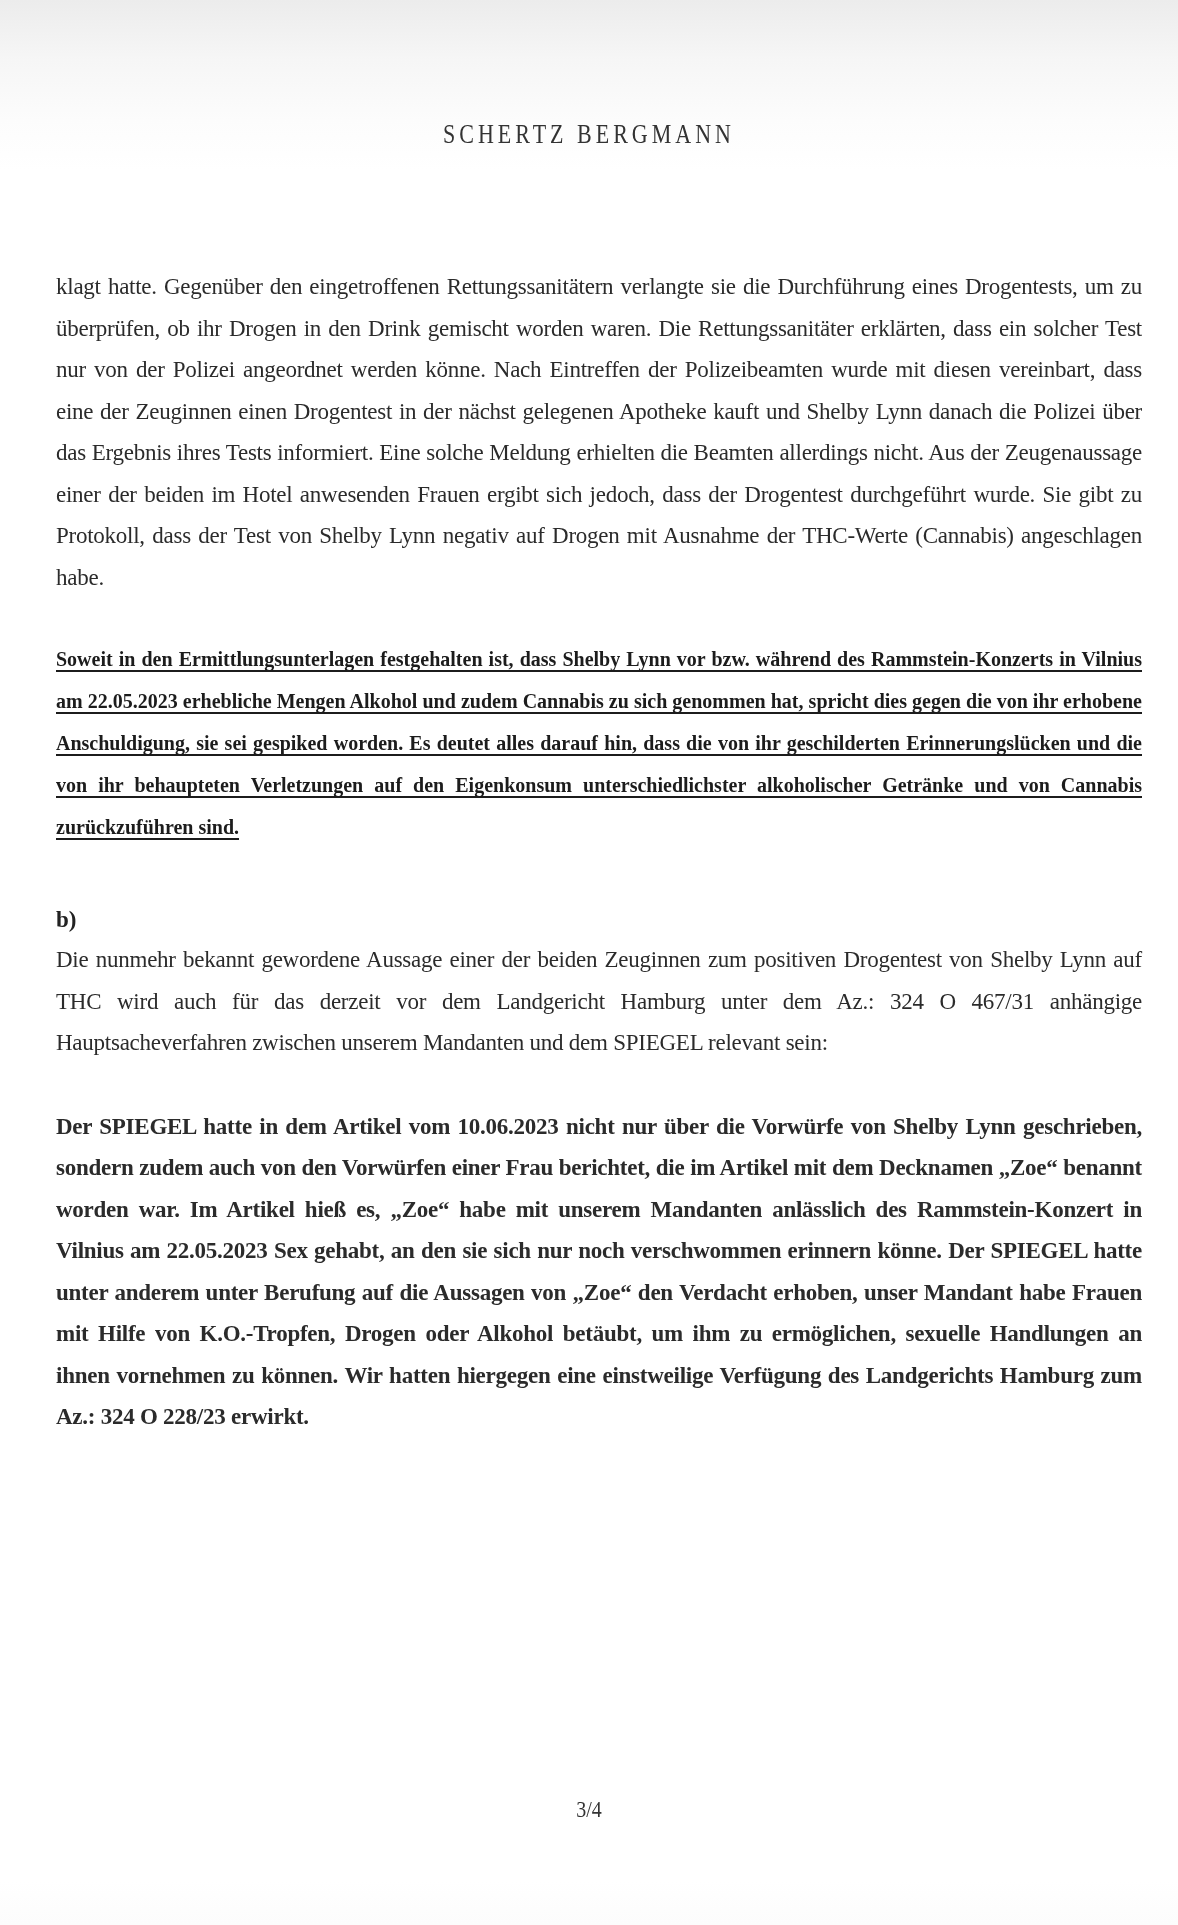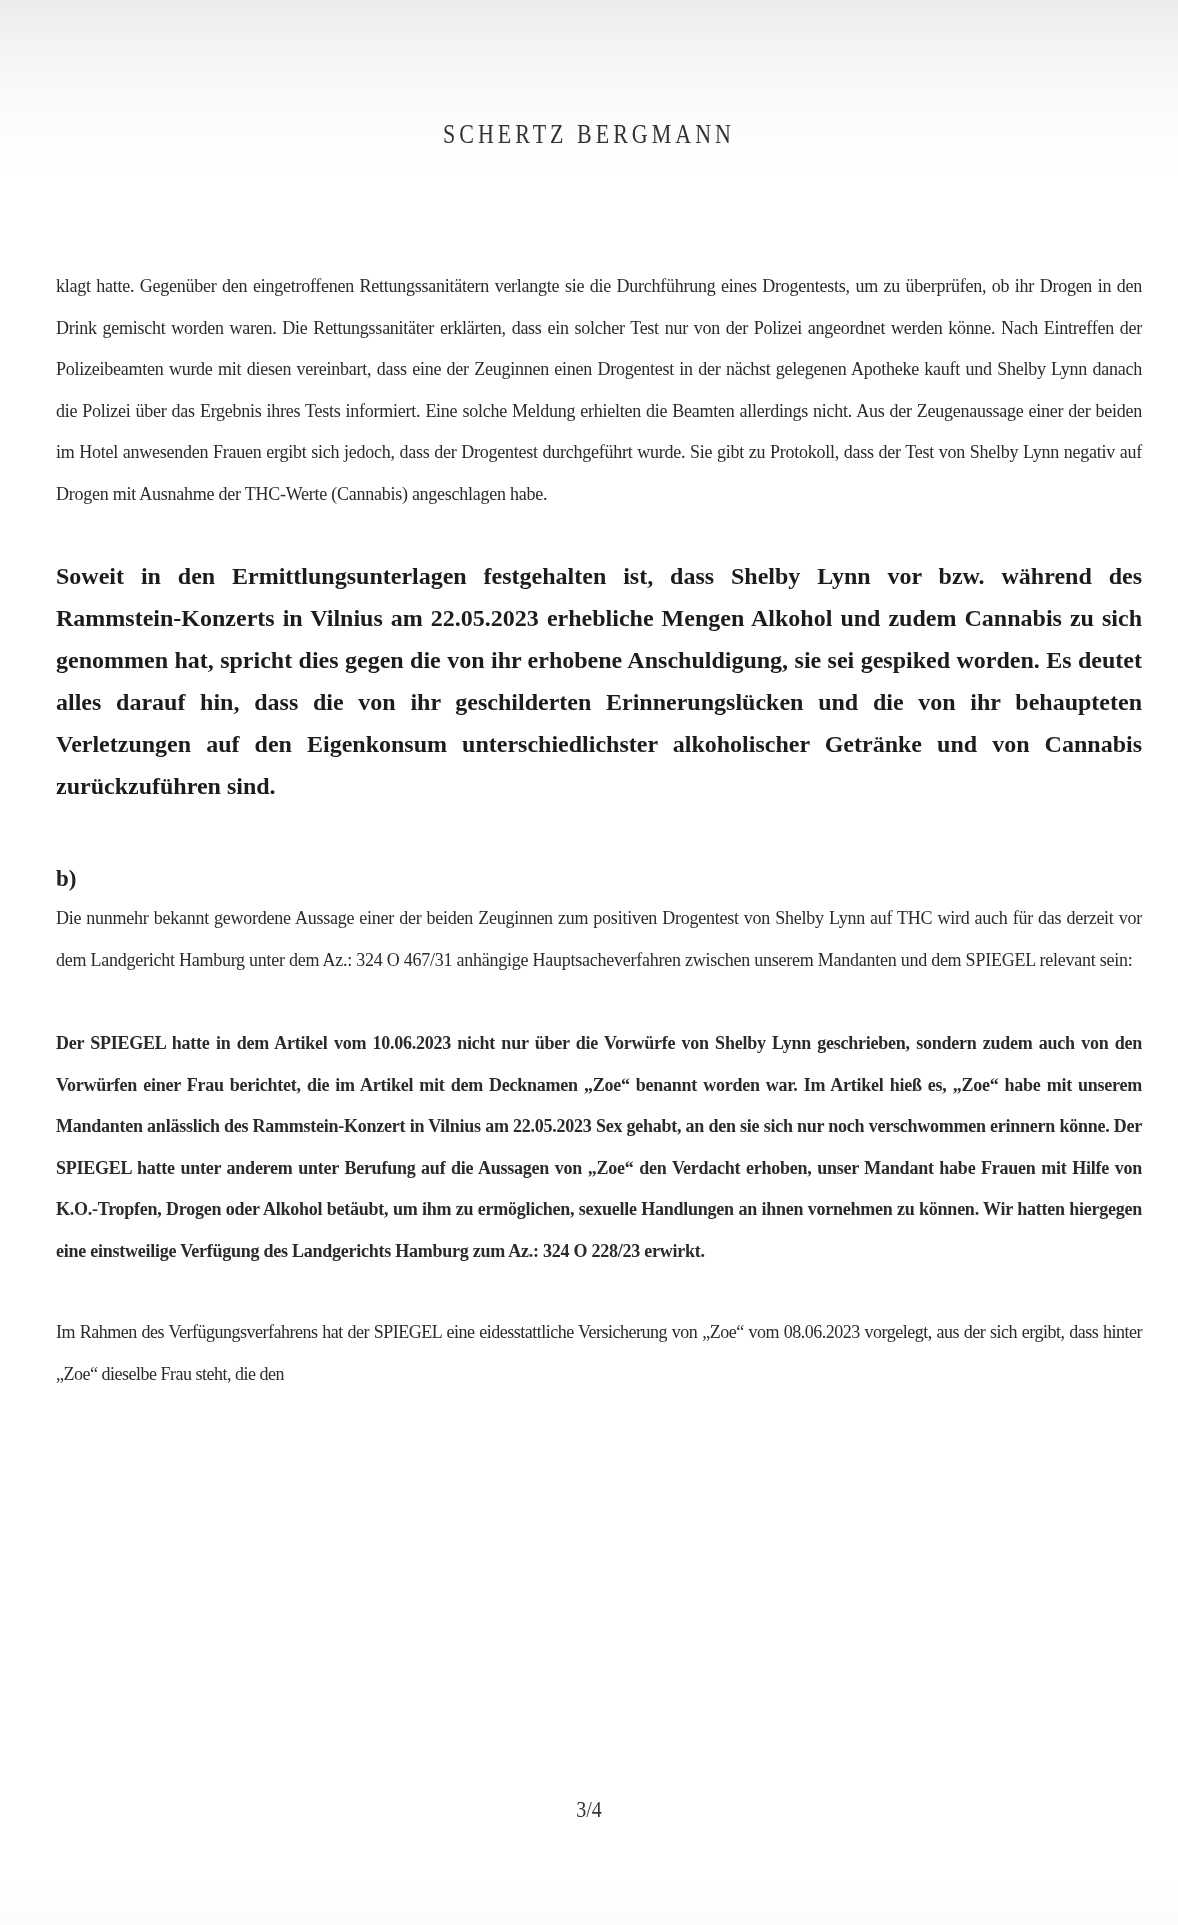--- a/index.html
+++ b/index.html
@@ -29,32 +29,33 @@
       transform-origin: top center;
     }
     .page-body {
       position: absolute;
       left: 56px;
       top: 266px;
       width: 1086px;
     }
     p.para {
       margin: 0;
-      font-size: 18px;
+      font-size: 23px;
       line-height: 41.5px;
       text-align: justify;
       letter-spacing: -0.25px;
       color: #2b2b2b;
     }
     p.para.emph {
       margin-top: 40px;
       font-weight: bold;
-      font-size: 24px;
+      font-size: 20px;
       line-height: 42px;
       color: #1c1c1c;
+      text-decoration: underline;
       text-decoration-thickness: 2px;
       text-underline-offset: 4px;
       letter-spacing: 0;
     }
     .section-label {
       margin-top: 53px;
       font-size: 23px;
       font-weight: bold;
       line-height: 38px;
       color: #222;
@@ -91,17 +92,16 @@
     <p class="para">klagt hatte. Gegenüber den eingetroffenen Rettungssanitätern verlangte sie die Durchführung ei­nes Drogentests, um zu überprüfen, ob ihr Drogen in den Drink gemischt worden waren. Die Ret­tungssanitäter erklärten, dass ein solcher Test nur von der Polizei angeordnet werden könne. Nach Eintreffen der Polizeibeamten wurde mit diesen vereinbart, dass eine der Zeuginnen einen Dro­gentest in der nächst gelegenen Apotheke kauft und Shelby Lynn danach die Polizei über das Er­gebnis ihres Tests informiert. Eine solche Meldung erhielten die Beamten allerdings nicht. Aus der Zeugenaussage einer der beiden im Hotel anwesenden Frauen ergibt sich jedoch, dass der Drogen­test durchgeführt wurde. Sie gibt zu Protokoll, dass der Test von Shelby Lynn negativ auf Drogen mit Ausnahme der THC-Werte (Cannabis) angeschlagen habe.</p>
 
     <p class="para emph">Soweit in den Ermittlungsunterlagen festgehalten ist, dass Shelby Lynn vor bzw. während des Rammstein-Konzerts in Vilnius am 22.05.2023 erhebliche Mengen Al­kohol und zudem Cannabis zu sich genommen hat, spricht dies gegen die von ihr er­hobene Anschuldigung, sie sei gespiked worden. Es deutet alles darauf hin, dass die von ihr geschilderten Erinnerungslücken und die von ihr behaupteten Verletzungen auf den Eigenkonsum unterschiedlichster alkoholischer Getränke und von Cannabis zurückzuführen sind.</p>
 
     <div class="section-label">b)</div>
 
     <p class="para after-label">Die nunmehr bekannt gewordene Aussage einer der beiden Zeuginnen zum positiven Drogentest von Shelby Lynn auf THC wird auch für das derzeit vor dem Landgericht Hamburg unter dem Az.: 324 O 467/31 anhängige Hauptsacheverfahren zwischen unserem Mandanten und dem SPIEGEL relevant sein:</p>
 
     <p class="para gap">Der SPIEGEL hatte in dem Artikel vom 10.06.2023 nicht nur über die Vorwürfe von Shelby Lynn geschrieben, sondern zudem auch von den Vorwürfen einer Frau berichtet, die im Artikel mit dem Decknamen „Zoe“ benannt worden war. Im Artikel hieß es, „Zoe“ habe mit unserem Mandanten anlässlich des Rammstein-Konzert in Vilnius am 22.05.2023 Sex gehabt, an den sie sich nur noch verschwommen erinnern könne. Der SPIEGEL hatte unter anderem unter Berufung auf die Aus­sagen von „Zoe“ den Verdacht erhoben, unser Mandant habe Frauen mit Hilfe von K.O.-Tropfen, Drogen oder Alkohol betäubt, um ihm zu ermöglichen, sexuelle Handlungen an ihnen vornehmen zu können. Wir hatten hiergegen eine einstweilige Verfügung des Landgerichts Hamburg zum Az.: 324 O 228/23 erwirkt.</p>
 
-    <p class="para last">Im Rahmen des Verfügungsverfahrens hat der SPIEGEL eine eidesstattliche Versicherung von „Zoe“ vom 08.06.2023 vorgelegt, aus der sich ergibt, dass hinter „Zoe“ dieselbe Frau steht, die den</p>
   </div>
 
   <div class="page-number">3/4</div>
 </div>
 
 </body></html>

